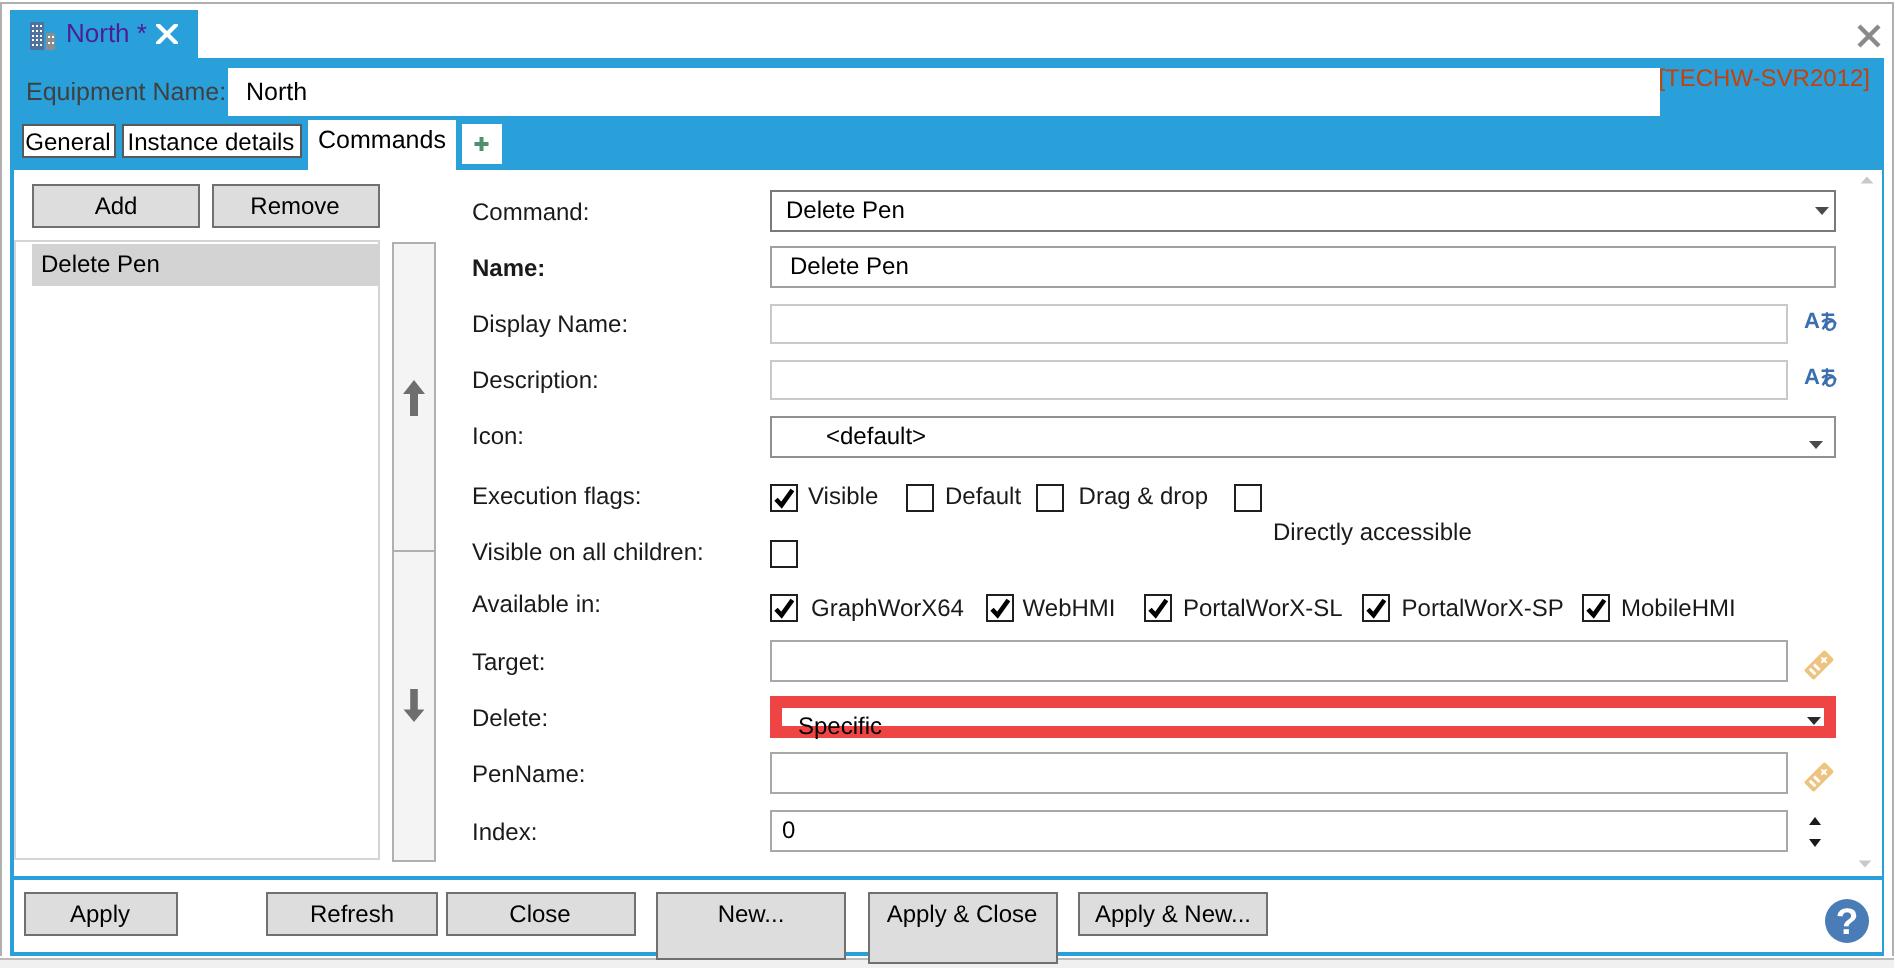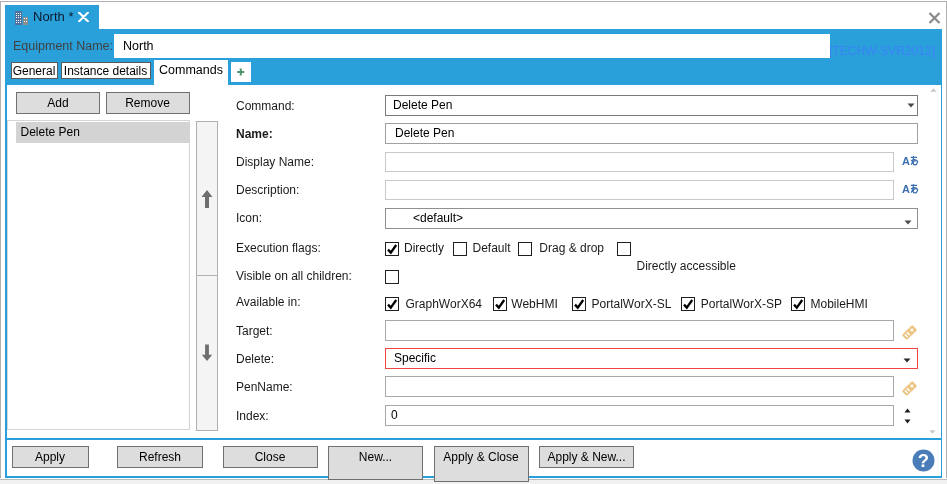--- a/index.html
+++ b/index.html
@@ -42,39 +42,39 @@
         <rect x="5" y="11.1" width="1" height="1"></rect>
     </g>
     <rect x="8.2" y="5.5" width="4.5" height="8.5" fill="#8d8d8d"></rect>
     <g fill="#ffffff">
       <rect x="9.2" y="7" width="1" height="1.2"></rect>
         <rect x="11" y="7" width="1" height="1.2"></rect>
       <rect x="9.2" y="10" width="1" height="1.2"></rect>
         <rect x="11" y="10" width="1" height="1.2"></rect>
     </g>
   </svg>
-  <div class="abs" style="left:28px;top:4px;font-size:13px;color:#0f172a;">North *</div>
+  <div class="abs" style="left:28px;top:4px;font-size:13px;color:#4c1d95;">North *</div>
   <svg class="abs" style="left:73px;top:7px;" width="11" height="10" viewBox="0 0 11 10">
     <path d="M1 0.5 L10 9.5 M10 0.5 L1 9.5" stroke="#ffffff" stroke-width="2.1" stroke-linecap="round"></path>
   </svg>
 </div>
 
 <svg class="abs" style="left:928px;top:12px;" width="13" height="12" viewBox="0 0 13 12">
   <path d="M1.5 1 L11.5 11 M11.5 1 L1.5 11" stroke="#8a8a8a" stroke-width="2.2"></path>
 </svg>
 
 <div class="abs blue" style="left:5px;top:29px;width:1.5px;height:448.5px;"></div>
 <div class="abs blue" style="left:940.5px;top:29px;width:1.5px;height:448.5px;"></div>
 <div class="abs blue" style="left:5px;top:476px;width:937px;height:1.5px;"></div>
 <div class="abs blue" style="left:5px;top:438px;width:937px;height:1.5px;"></div>
 
 <div class="abs blue" style="left:5px;top:29px;width:937px;height:33px;"></div>
 <div class="abs" style="left:13px;top:39px;font-size:12.5px;color:#404040;">Equipment Name:</div>
 <div class="abs" style="left:114px;top:33.5px;width:716px;height:24px;background:#fff;font-size:12.5px;line-height:24px;color:#000;padding-left:9px;">North</div>
-<div class="abs" style="right:12px;top:44px;font-size:12px;color:#3b82f6;">[TECHW-SVR2012]</div>
+<div class="abs" style="right:12px;top:32px;font-size:12px;color:#c2410c;">[TECHW-SVR2012]</div>
 
 <div class="abs blue" style="left:5px;top:62px;width:937px;height:22.5px;"></div>
 <div class="abs" style="left:10.5px;top:61.5px;width:47px;height:17px;background:#fff;border:1px solid #595959;font-size:12px;line-height:16px;text-align:center;">General</div>
 <div class="abs" style="left:60.5px;top:61.5px;width:90px;height:17px;background:#fff;border:1px solid #595959;font-size:12px;line-height:16px;text-align:center;">Instance details</div>
 <div class="abs" style="left:154px;top:59.5px;width:74px;height:25px;background:#fff;font-size:12.5px;line-height:21px;text-align:center;">Commands</div>
 <div class="abs" style="left:231px;top:62px;width:19.5px;height:20px;background:#fff;">
   <svg width="19" height="20" viewBox="0 0 19 20">
       <path d="M9.75 6.5 V13.5 M6.25 10 H13.25" stroke="#4d9170" stroke-width="2"></path>
     </svg>
 </div>
@@ -127,21 +127,21 @@
 
 <div class="tbox" style="left:385px;top:208px;width:533px;height:21px;border:1px solid #909090;font-size:12px;line-height:19px;padding-left:27px;">&lt;default&gt;</div>
 <svg class="abs" style="left:904px;top:220px;" width="8" height="5" viewBox="0 0 8 5">
     <path d="M0.5 0.5 H7.5 L4 4.5 Z" fill="#4a4a4a"></path>
   </svg>
 
 <div class="cb" style="left:385.3px;top:241.5px;"></div>
 <svg class="abs" style="left:385.3px;top:241.5px;" width="14" height="14" viewBox="0 0 14 14">
     <path d="M3 7.6 L5.8 10.6 L11.2 3" stroke="#000" stroke-width="2.3" fill="none"></path>
   </svg>
-<div class="cbt" style="left:404px;top:241px;">Directly</div>
+<div class="cbt" style="left:404px;top:241px;">Visible</div>
 <div class="cb" style="left:453px;top:241.5px;"></div>
 <div class="cbt" style="left:472.5px;top:241px;">Default</div>
 <div class="cb" style="left:518px;top:241.5px;"></div>
 <div class="cbt" style="left:539.3px;top:241px;">Drag &amp; drop</div>
 <div class="cb" style="left:617px;top:241.5px;"></div>
 <div class="cbt" style="left:636.5px;top:259px;">Directly accessible</div>
 
 <div class="cb" style="left:385.3px;top:269.5px;"></div>
 
 <div class="cb" style="left:385.3px;top:297.3px;"></div>
@@ -173,21 +173,21 @@
 <div class="tbox" style="left:385px;top:319.5px;width:509px;height:21px;border:1px solid #a8a8a8;"></div>
 <svg class="abs" style="left:902px;top:325px;" width="15" height="15" viewBox="0 0 15 15">
   <g transform="rotate(45 7.5 7.5)">
     <rect x="4" y="0.2" width="7" height="14.6" rx="1.2" fill="#ecc37f"></rect>
     <rect x="5.5" y="8.3" width="4" height="1.5" fill="#fff"></rect>
     <rect x="5.5" y="11.3" width="4" height="1.5" fill="#fff"></rect>
     <path d="M7.5 1.6 L8.2 3.3 L9.9 4 L8.2 4.7 L7.5 6.4 L6.8 4.7 L5.1 4 L6.8 3.3 Z" fill="#fff"></path>
   </g>
 </svg>
 
-<div class="tbox" style="left:385px;top:347.5px;width:533px;height:21px;border:1px solid #ef4444;font-size:12px;line-height:19px;padding-left:8px;">Specific</div>
+<div class="tbox" style="left:385px;top:347.5px;width:533px;height:21px;border:6px solid #ef4444;font-size:12px;line-height:19px;padding-left:8px;">Specific</div>
 <svg class="abs" style="left:903px;top:358px;" width="8" height="5" viewBox="0 0 8 5">
     <path d="M0.5 0.5 H7.5 L4 4.5 Z" fill="#2a2a2a"></path>
   </svg>
 
 <div class="tbox" style="left:385px;top:375.5px;width:509px;height:21px;border:1px solid #a8a8a8;"></div>
 <svg class="abs" style="left:902px;top:381px;" width="15" height="15" viewBox="0 0 15 15">
   <g transform="rotate(45 7.5 7.5)">
     <rect x="4" y="0.2" width="7" height="14.6" rx="1.2" fill="#ecc37f"></rect>
     <rect x="5.5" y="8.3" width="4" height="1.5" fill="#fff"></rect>
     <rect x="5.5" y="11.3" width="4" height="1.5" fill="#fff"></rect>
@@ -204,21 +204,21 @@
   </svg>
 
 <svg class="abs" style="left:930px;top:88px;" width="7" height="4" viewBox="0 0 7 4">
     <path d="M3.5 0.3 L6.7 3.7 H0.3 Z" fill="#c9c9c9"></path>
   </svg>
 <svg class="abs" style="left:929px;top:430px;" width="7" height="4" viewBox="0 0 7 4">
     <path d="M3.5 3.7 L6.7 0.3 H0.3 Z" fill="#c9c9c9"></path>
   </svg>
 
 <div class="abs btn" style="left:11.5px;top:446px;width:77px;height:22px;line-height:20px;">Apply</div>
-<div class="abs btn" style="left:117px;top:446px;width:86px;height:22px;line-height:20px;">Refresh</div>
+<div class="abs btn" style="left:133px;top:446px;width:86px;height:22px;line-height:20px;">Refresh</div>
 <div class="abs btn" style="left:222.5px;top:446px;width:95px;height:22px;line-height:20px;">Close</div>
 <div class="abs btn" style="left:328px;top:446px;width:95px;height:34px;line-height:20px;">New...</div>
 <div class="abs btn" style="left:433.5px;top:446px;width:95px;height:36px;line-height:20px;">Apply &amp; Close</div>
 <div class="abs btn" style="left:539px;top:446px;width:95px;height:22px;line-height:20px;">Apply &amp; New...</div>
 
 <svg class="abs" style="left:912px;top:449px;" width="23" height="23" viewBox="0 0 23 23">
   <circle cx="11.5" cy="11.5" r="11" fill="#4a7db8"></circle>
   <text x="11.5" y="18" font-family="Liberation Sans, sans-serif" font-size="18.5" font-weight="bold" fill="#fff" text-anchor="middle">?</text>
 </svg>
 

